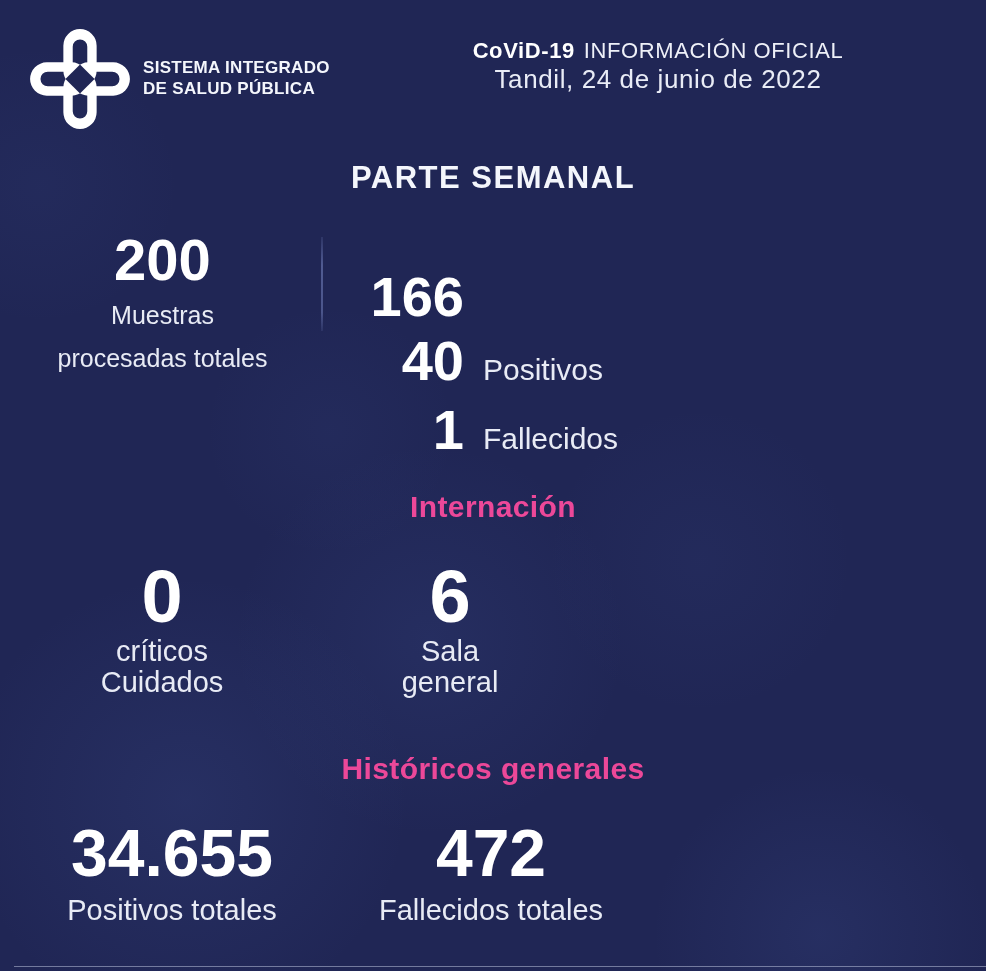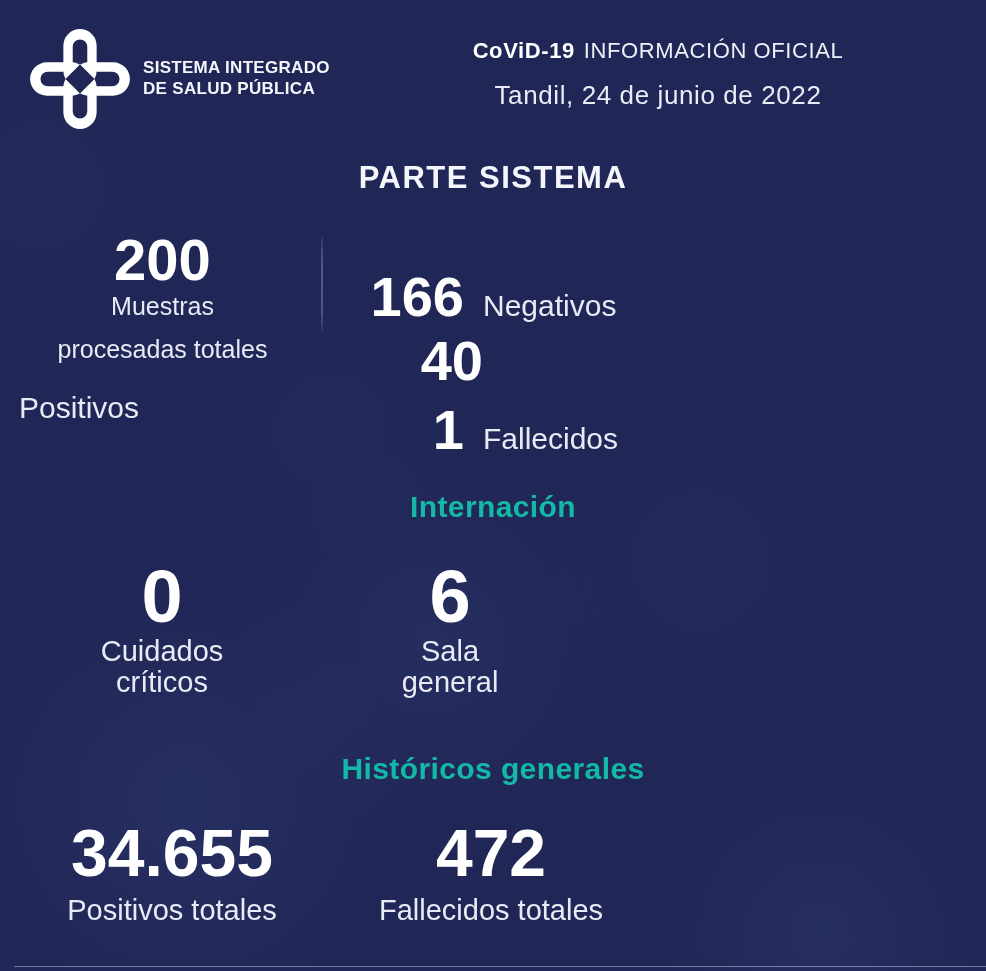--- a/index.html
+++ b/index.html
@@ -23,37 +23,37 @@
   .abs{position:absolute;}
   
   .logo-icon{left:28px;top:27px;width:104px;height:104px;}
   .logo-text{
     left:143px;top:57px;font-weight:bold;font-size:17px;line-height:21px;
     letter-spacing:0.3px;color:#f4f6fc;
   }
   .title-block{left:331px;top:38px;width:654px;text-align:center;}
   .title-line{font-size:22px;letter-spacing:0.6px;color:#eef0f8;}
   .title-line .brand{font-weight:bold;color:#ffffff;margin-right:9px;}
-  .date-line{margin-top:16px;font-size:26px;letter-spacing:0.6px;color:#e9ecf6;}
+  .date-line{margin-top:0;font-size:26px;letter-spacing:0.6px;color:#e9ecf6;}
   
   .parte{left:0;top:160px;width:986px;text-align:center;
          font-weight:bold;font-size:31px;letter-spacing:1.5px;color:#f4f6fc;}
   .samples{left:10px;top:230px;width:305px;text-align:center;}
   .big-num{font-weight:bold;color:#ffffff;}
   .samples .big-num{font-size:58px;line-height:60px;}
-  .samples .sub{margin-top:3px;font-size:25px;line-height:27px;color:#e8ebf5;}
+  .samples .sub{margin-top:12px;font-size:25px;line-height:27px;color:#e8ebf5;}
   .vdivider{left:321px;top:237px;width:2px;height:94px;
     background:linear-gradient(to bottom, rgba(128,143,205,0.15), rgba(128,143,205,0.50) 30%, rgba(128,143,205,0.45) 80%, rgba(128,143,205,0.12));}
   .wrow{left:0;width:720px;height:60px;display:flex;align-items:baseline;}
   .wrow .num{width:464px;text-align:right;font-weight:bold;font-size:56px;line-height:60px;color:#ffffff;margin-top:34px;}
   .wrow .lbl{margin-left:19px;font-size:30px;color:#e8ebf5;}
-  .wrow1{top:233px;} .wrow2{top:297px;flex-direction:column;} .wrow3{top:366px;}
+  .wrow1{top:233px;} .wrow2{top:297px;} .wrow3{top:366px;}
   
   .section-heading{width:986px;left:0;text-align:center;font-weight:bold;font-size:30px;
-                   letter-spacing:0.4px;color:#14b8a6;}
+                   letter-spacing:0.4px;color:#ec4899;}
   .h-intern{top:490px;}
   .stat-block{text-align:center;}
   .intern1{left:12px;top:558px;width:300px;}
   .intern2{left:300px;top:558px;width:300px;}
   .intern-num{font-size:74px;line-height:78px;}
   .stat-sub{font-size:29px;line-height:31px;color:#e8ebf5;}
   
   .h-hist{top:752px;}
   .hist1{left:12px;top:820px;width:320px;}
   .hist2{left:340px;top:820px;width:302px;}
@@ -92,49 +92,48 @@
     <div>DE SALUD PÚBLICA</div>
   </div>
 
   <div class="abs title-block">
     <div class="title-line">
       <span class="brand">CoViD-19</span><span>INFORMACIÓN OFICIAL</span>
     </div>
     <div class="date-line">Tandil, 24 de junio de 2022</div>
   </div>
 
-  <div class="abs parte">PARTE SISTEMA</div>
+  <div class="abs parte">PARTE SEMANAL</div>
 
   <div class="abs samples">
     <div class="big-num">200</div>
     <div class="sub">Muestras</div>
     <div class="sub" style="margin-top:16px;">procesadas totales</div>
   </div>
 
   <div class="abs vdivider"></div>
 
   <div class="abs wrow wrow1">
     <div class="num">166</div>
-    <div class="lbl">Negativos</div>
   </div>
   <div class="abs wrow wrow2">
     <div class="num">40</div>
     <div class="lbl">Positivos</div>
   </div>
   <div class="abs wrow wrow3">
     <div class="num">1</div>
     <div class="lbl">Fallecidos</div>
   </div>
 
   <div class="abs section-heading h-intern">Internación</div>
 
   <div class="abs stat-block intern1">
     <div class="big-num intern-num">0</div>
+    <div class="stat-sub">críticos</div>
     <div class="stat-sub">Cuidados</div>
-    <div class="stat-sub">críticos</div>
   </div>
 
   <div class="abs stat-block intern2">
     <div class="big-num intern-num">6</div>
     <div class="stat-sub">Sala</div>
     <div class="stat-sub">general</div>
   </div>
 
   <div class="abs section-heading h-hist">Históricos generales</div>
 

